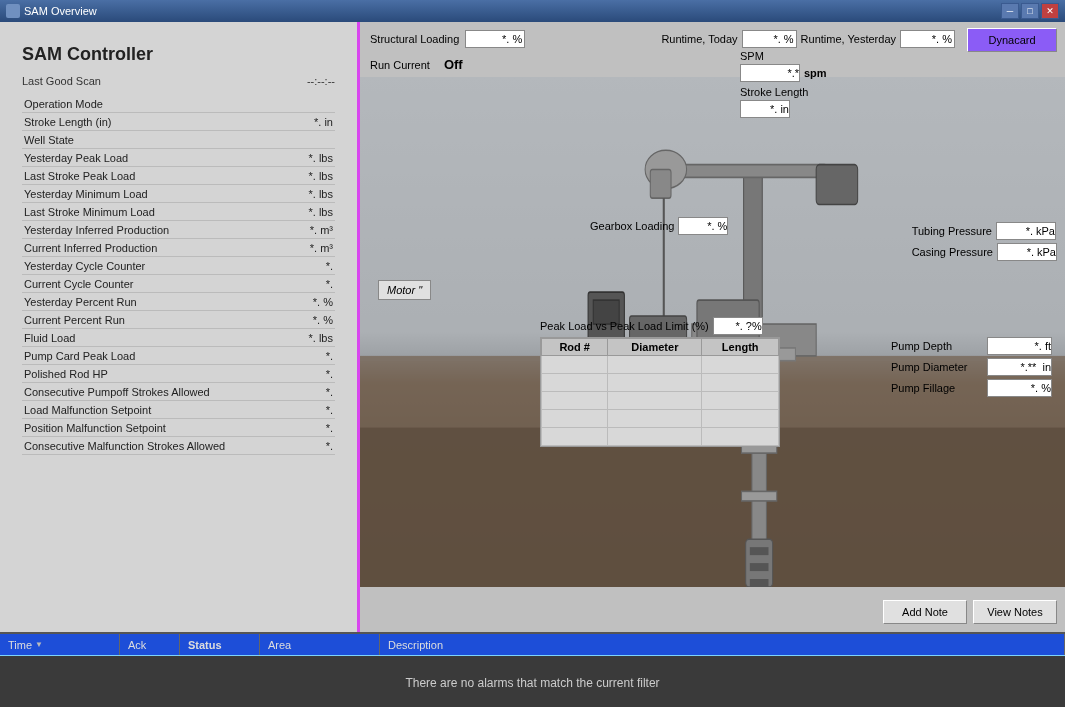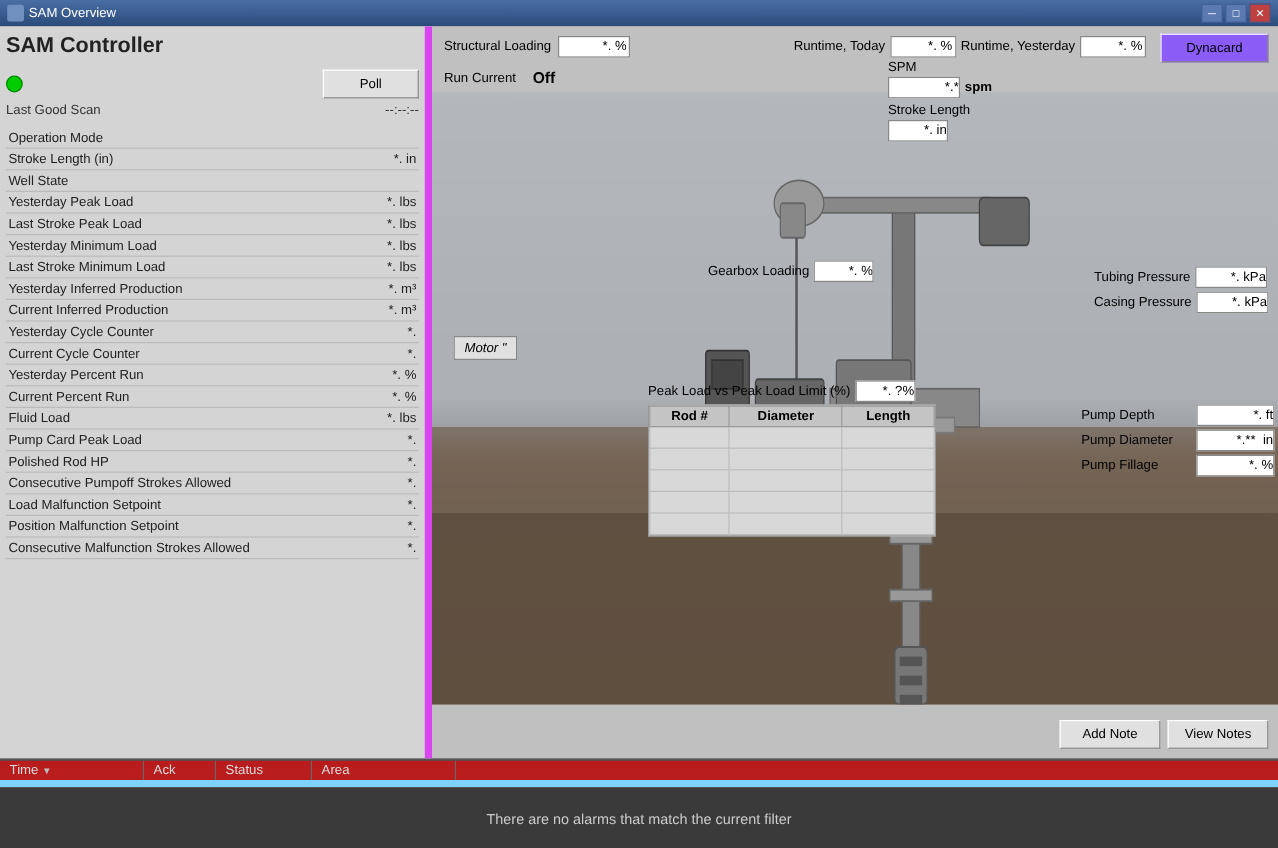--- a/index.html
+++ b/index.html
@@ -40,22 +40,22 @@
       width: 100%;
       height: 610px;
       background: #c8c8c8;
       display: flex;
     }
     
     #left-panel {
       width: 360px;
       min-width: 360px;
       background: #d4d4d4;
-      border-right: 6px solid #d946ef;
-      padding: 5px;
+      border-right: 3px solid #d946ef;
+      padding: 22px;
       overflow: hidden;
     }
     #sam-title {
       font-size: 18px;
       font-weight: bold;
       color: #222;
       margin-bottom: 10px;
     }
     #poll-row {
       display: flex;
@@ -223,21 +223,21 @@
     }
     #rod-table td {
       border: 1px solid #bbb;
       padding: 2px 4px;
       height: 18px;
     }
     
     #pump-panel {
       position: absolute;
       top: 315px;
-      right: 3px;
+      right: 13px;
       font-size: 11px;
     }
     .pump-row { display: flex; align-items: center; justify-content: space-between; margin-bottom: 3px; gap: 6px; }
     .pump-label { min-width: 90px; }
     
     #notes-bar {
       position: absolute;
       bottom: 8px;
       right: 8px;
       display: flex;
@@ -255,35 +255,35 @@
     
     #alarm-bar {
       width: 100%;
       height: 75px;
       background: #3a3a3a;
       border-top: 2px solid #555;
     }
     #alarm-header {
       display: flex;
       height: 22px;
-      background: #b91c1c;
-      border-bottom: 6px solid #7dd3fc;
+      background: #1d4ed8;
+      border-bottom: 1px solid #7dd3fc;
       font-size: 11px;
       color: #ddd;
     }
     .alarm-col {
       padding: 3px 8px;
       border-right: 1px solid #666;
       display: flex;
       align-items: center;
       gap: 3px;
     }
     .alarm-col-time { width: 120px; }
     .alarm-col-ack { width: 60px; }
-    .alarm-col-status { width: 80px; }
+    .alarm-col-status { width: 80px; font-weight: bold; }
     .alarm-col-area { width: 120px; }
     .alarm-col-name { flex: 1; }
     .alarm-col-desc { flex: 2; }
     #alarm-content {
       display: flex;
       align-items: center;
       justify-content: center;
       height: 53px;
       color: #ccc;
       font-size: 12px;
@@ -332,24 +332,20 @@
     <div class="tb-btn">□</div>
     <div class="tb-btn" style="background:#c04040;">✕</div>
   </div>
 </div>
 
 <div id="main">
 
   <div id="left-panel">
     <div id="sam-title">SAM Controller</div>
 
-    <div id="poll-row">
-      <div id="green-dot"></div>
-      <button class="poll-btn">Poll</button>
-    </div>
 
     <div id="last-scan-row">
       <span>Last Good Scan</span>
       <span>--:--:--</span>
     </div>
 
     <div id="data-rows">
         <div class="data-row">
           <span class="data-row-label">Operation Mode</span>
           <span class="data-row-value"></span>
@@ -613,17 +609,20 @@
     </div>
     <div class="alarm-col alarm-col-ack">
       <span>Ack</span>
     </div>
     <div class="alarm-col alarm-col-status">
       <span>Status</span>
     </div>
     <div class="alarm-col alarm-col-area">
       <span>Area</span>
     </div>
+    <div class="alarm-col alarm-col-desc">
+      <span>Description</span>
+    </div>
   </div>
   <div id="alarm-content">
     <span>There are no alarms that match the current filter</span>
   </div>
 </div>
 
 </body></html>

